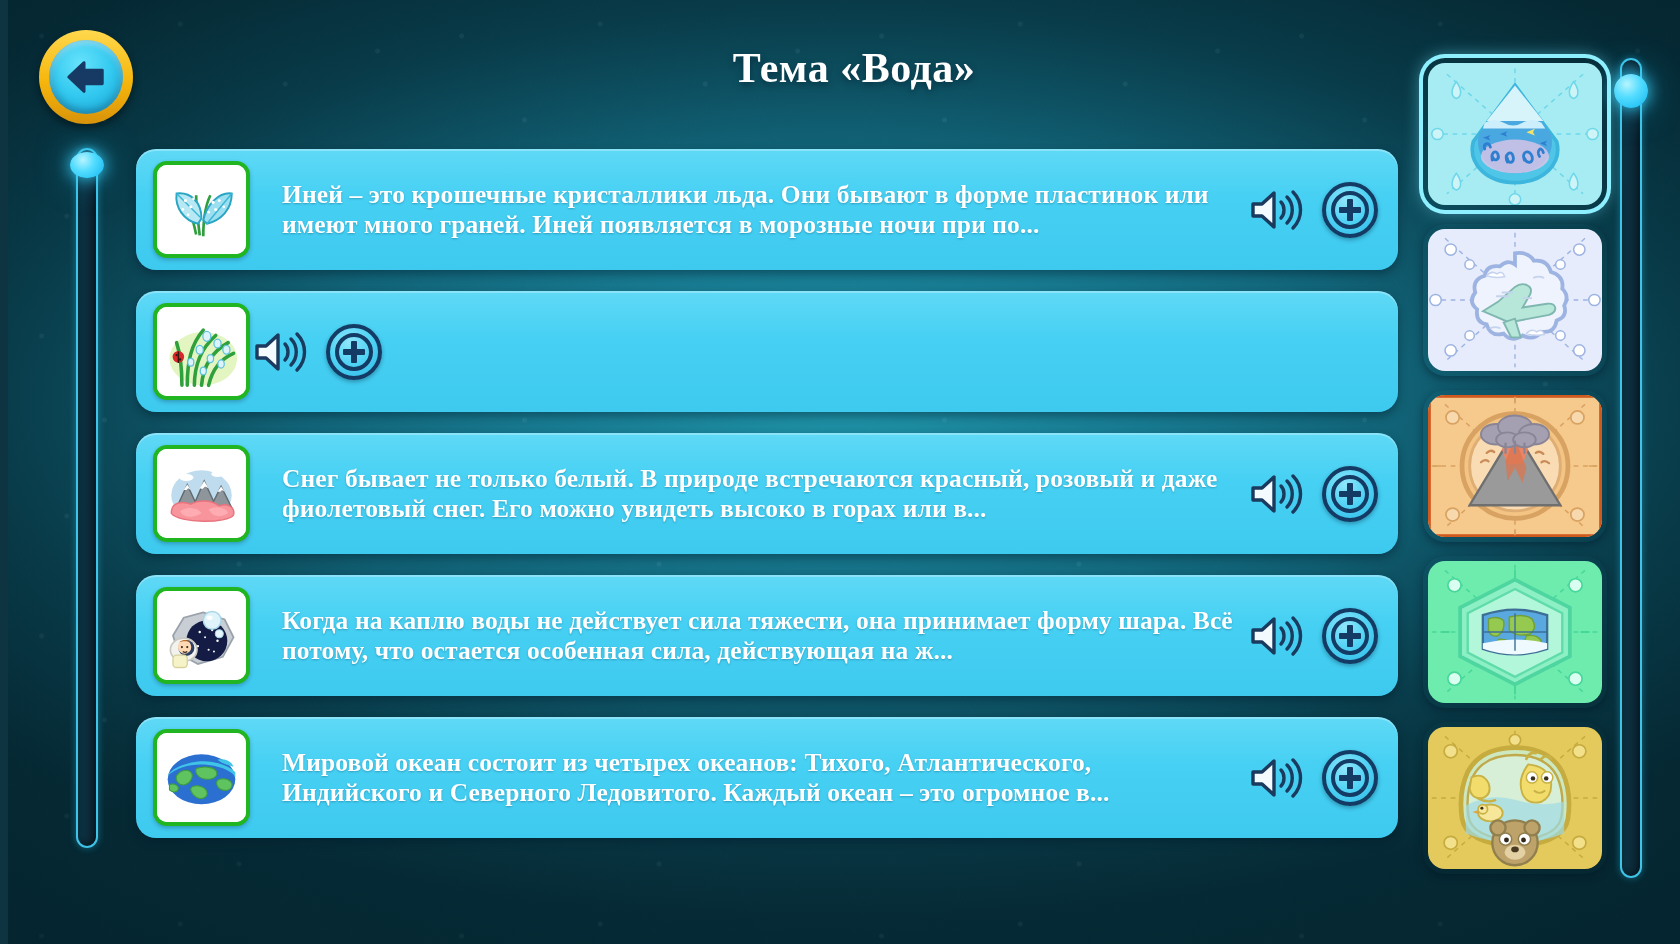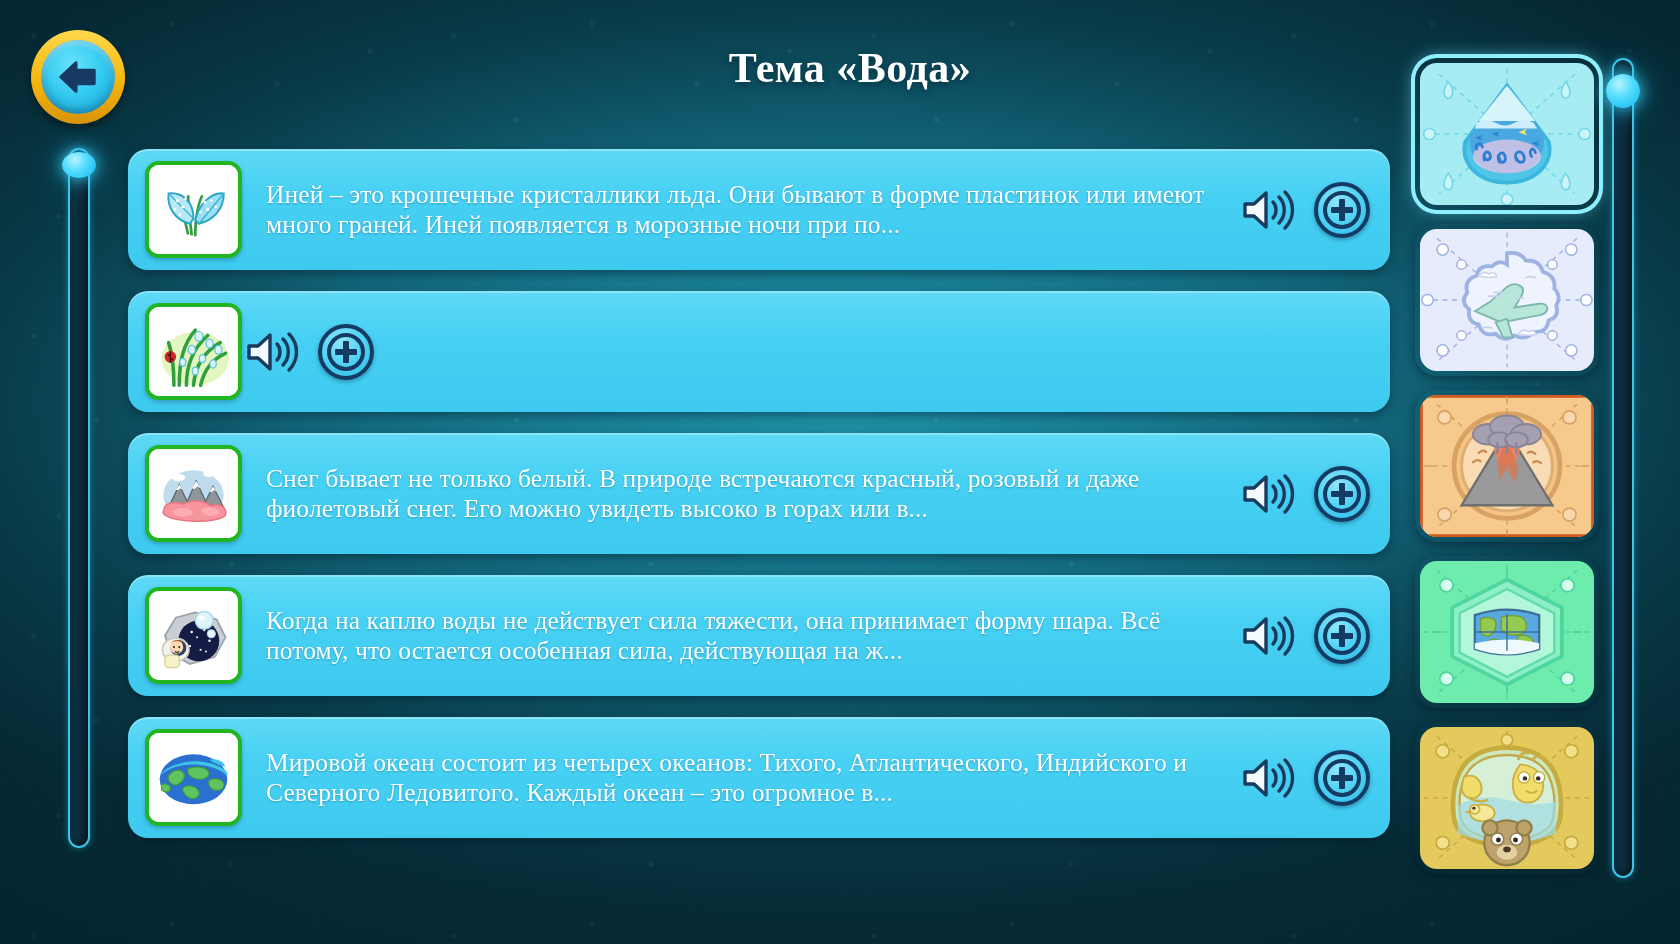--- a/index.html
+++ b/index.html
@@ -16,20 +16,21 @@
     position: relative;
   }
 
   
   #app {
     position: absolute;
     inset: 0;
     background:
       radial-gradient(ellipse 70% 55% at 50% 42%, #1f93a8 0%, #17788e 28%, #0f5a6d 55%, #0a4251 75%, #07313d 100%);
     overflow: hidden;
+    margin-left: 8px;
   }
   #bg-pattern {
     position: absolute;
     inset: 0;
     opacity: .07;
     background-image:
       radial-gradient(circle at 8% 12%, #bdf2ff 0 2px, transparent 3px),
       radial-gradient(circle at 23% 40%, #bdf2ff 0 2px, transparent 3px),
       radial-gradient(circle at 41% 8%, #bdf2ff 0 2px, transparent 3px),
       radial-gradient(circle at 66% 28%, #bdf2ff 0 2px, transparent 3px),
@@ -141,24 +142,24 @@
     border-radius: 14px;
     background: #ffffff;
     border: 4px solid #22b522;
     overflow: hidden;
     position: relative;
     box-shadow: 0 2px 4px rgba(0,20,35,.25);
   }
   .card-thumb svg { width: 100%; height: 100%; display: block; }
   .card-text {
     flex: 1 1 auto;
-    padding: 0 10px 0 24px;
+    padding: 0 10px 0 32px;
     color: #ffffff;
     font-size: 25.5px;
-    font-weight: normal;
+    font-weight: bold;
     line-height: 1.17;
     text-shadow: 0 1px 2px rgba(10,70,95,.35);
     letter-spacing: .1px;
   }
   .card-actions {
     flex: 0 0 auto;
     display: flex;
     align-items: center;
     gap: 18px;
     padding-right: 6px;

